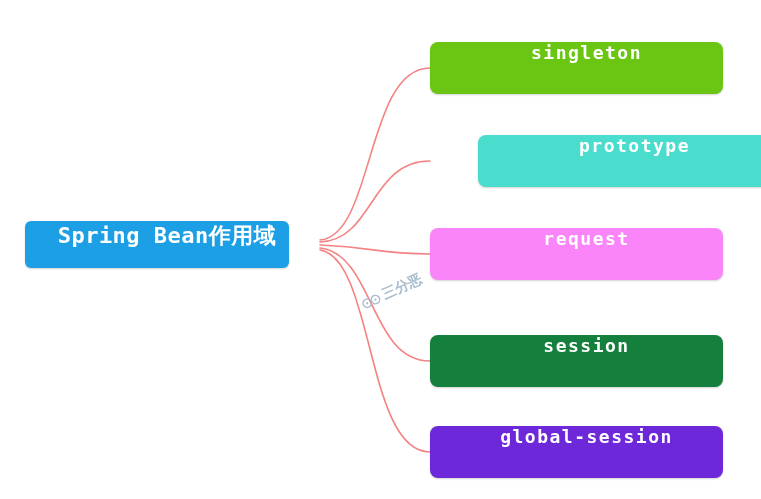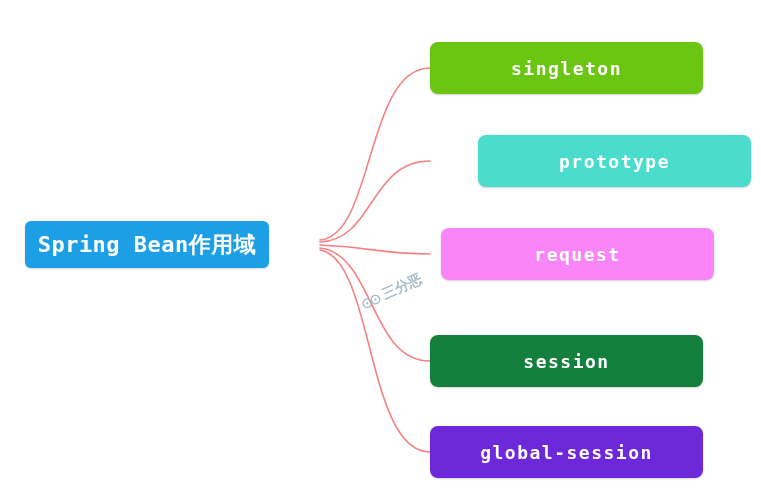--- a/index.html
+++ b/index.html
@@ -22,26 +22,27 @@
     pointer-events: none;
   }
   .conn {
     fill: none;
     stroke-width: 1.6;
     stroke-linecap: round;
   }
   .node {
     position: absolute;
     display: flex;
-    align-items: center;
+    align-items: flex-start;
     justify-content: center;
     color: #ffffff;
     font-weight: bold;
     box-shadow: 0 1px 2px rgba(0,0,0,0.18);
     cursor: default;
+    padding-left: 20px;
   }
   .node .label {
     white-space: nowrap;
   }
   .root {
     left: 25px;
     top: 221px;
     width: 244px;
     height: 47px;
     border-radius: 6px;
@@ -95,21 +96,21 @@
   </div>
 
   <div class="node child child-0" style="background: rgb(106, 198, 19);">
     <span class="label">singleton</span>
   </div>
 
   <div class="node child child-1" style="background: rgb(74, 220, 205); margin-left: 48px;">
     <span class="label">prototype</span>
   </div>
 
-  <div class="node child child-2" style="background: rgb(250, 133, 248); margin-left: 11px;">
+  <div class="node child child-2" style="background: rgb(250, 133, 248);">
     <span class="label">request</span>
   </div>
 
   <div class="node child child-3" style="background: #15803d;">
     <span class="label">session</span>
   </div>
 
   <div class="node child child-4" style="background: #6d28d9;">
     <span class="label">global-session</span>
   </div>

